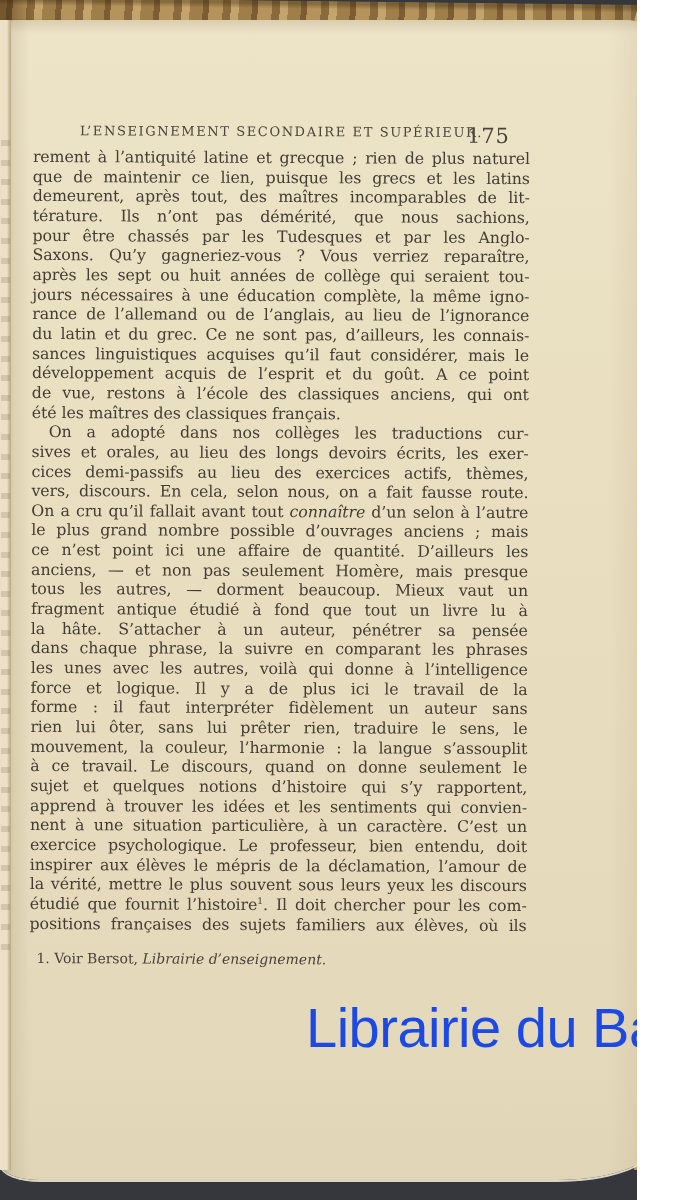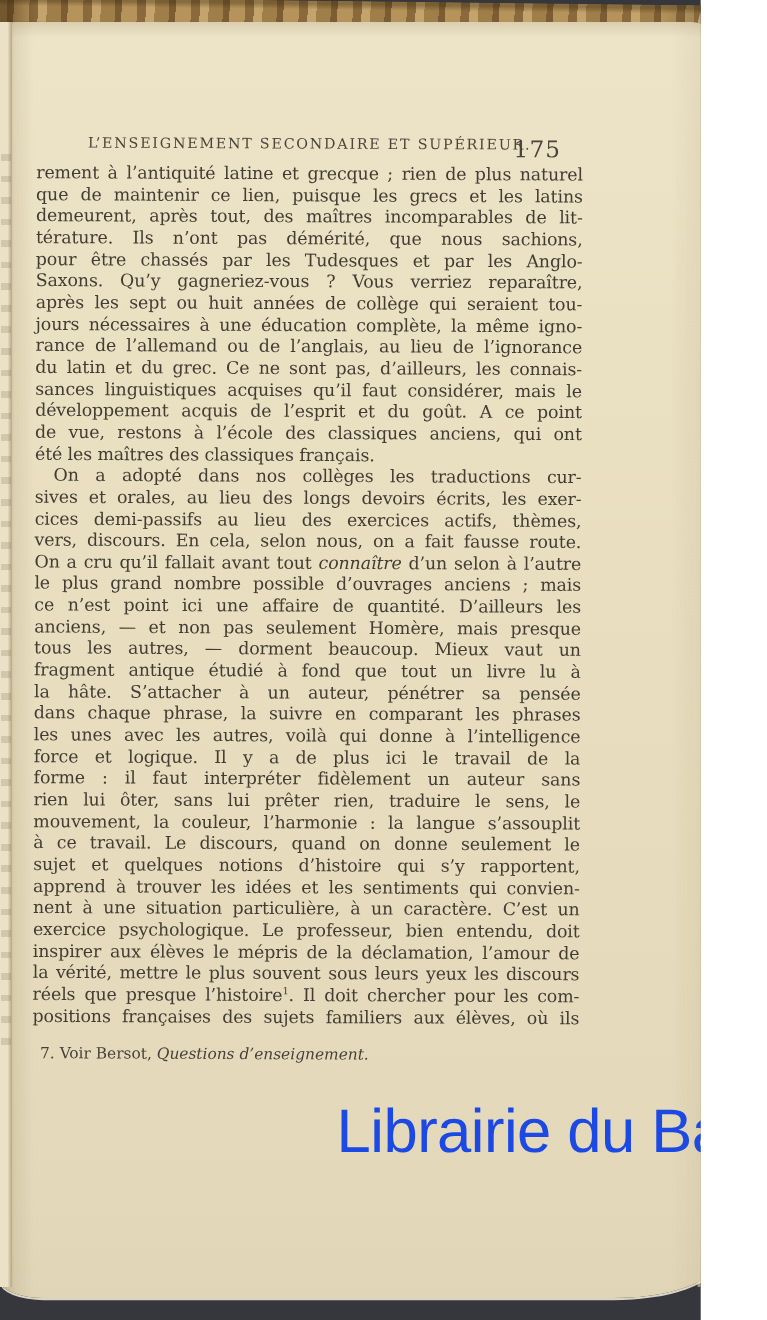--- a/index.html
+++ b/index.html
@@ -133,24 +133,24 @@
           <div class="line"><span>forme : il faut interpréter fidèlement un auteur sans</span></div>
           <div class="line"><span>rien lui ôter, sans lui prêter rien, traduire le sens, le</span></div>
           <div class="line"><span>mouvement, la couleur, l’harmonie : la langue s’assouplit</span></div>
           <div class="line"><span>à ce travail. Le discours, quand on donne seulement le</span></div>
           <div class="line"><span>sujet et quelques notions d’histoire qui s’y rapportent,</span></div>
           <div class="line"><span>apprend à trouver les idées et les sentiments qui convien-</span></div>
           <div class="line"><span>nent à une situation particulière, à un caractère. C’est un</span></div>
           <div class="line"><span>exercice psychologique. Le professeur, bien entendu, doit</span></div>
           <div class="line"><span>inspirer aux élèves le mépris de la déclamation, l’amour de</span></div>
           <div class="line"><span>la vérité, mettre le plus souvent sous leurs yeux les discours</span></div>
-          <div class="line"><span>réels que presque l’histoire</span><sup>1</sup><span>. Il doit chercher pour les com-</span></div>
+          <div class="line"><span>étudié que fournit l’histoire</span><sup>1</sup><span>. Il doit chercher pour les com-</span></div>
           <div class="line"><span>positions françaises des sujets familiers aux élèves, où ils</span></div>
         </div>
-      <div class="footnote"><span>7. Voir Bersot, </span><em>Questions d’enseignement.</em></div>
+      <div class="footnote"><span>1. Voir Bersot, </span><em>Librairie d’enseignement.</em></div>
     </div>
   </div>
 
   <div class="gutter-strip"></div>
   <div class="gutter-marks"></div>
 
   <div class="watermark" style="color: rgb(28, 73, 228);">Librairie du Bassin</div>
 </div>
 
 </body></html>

